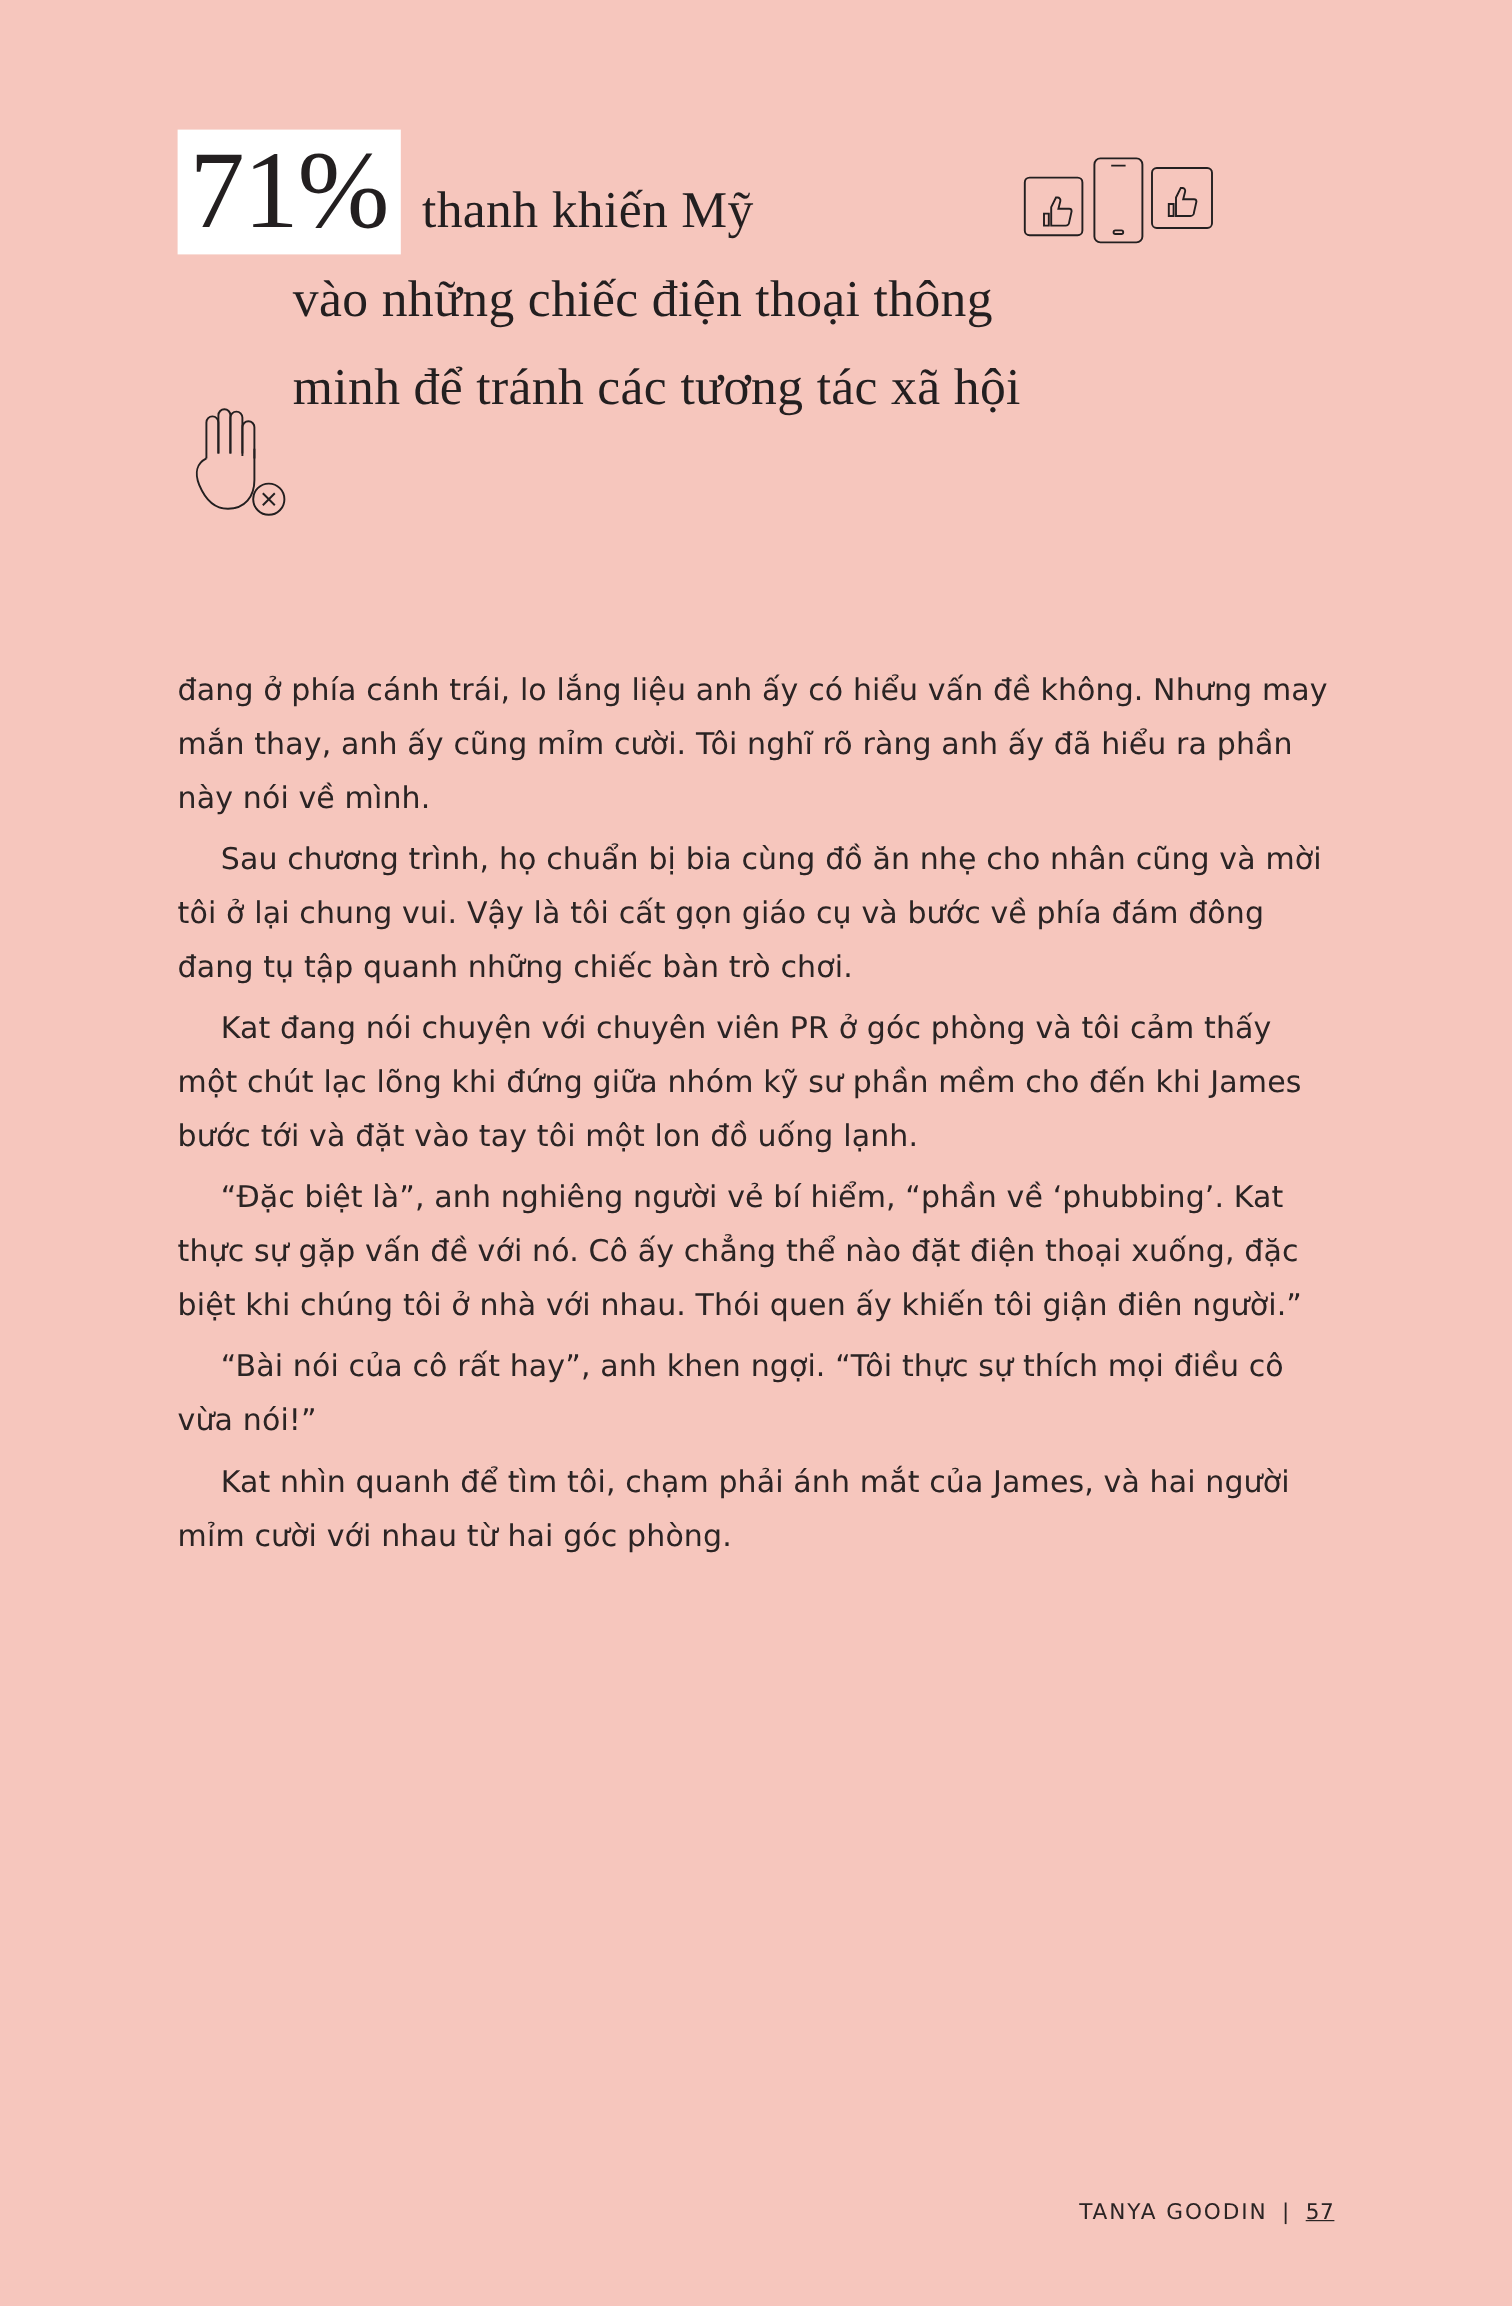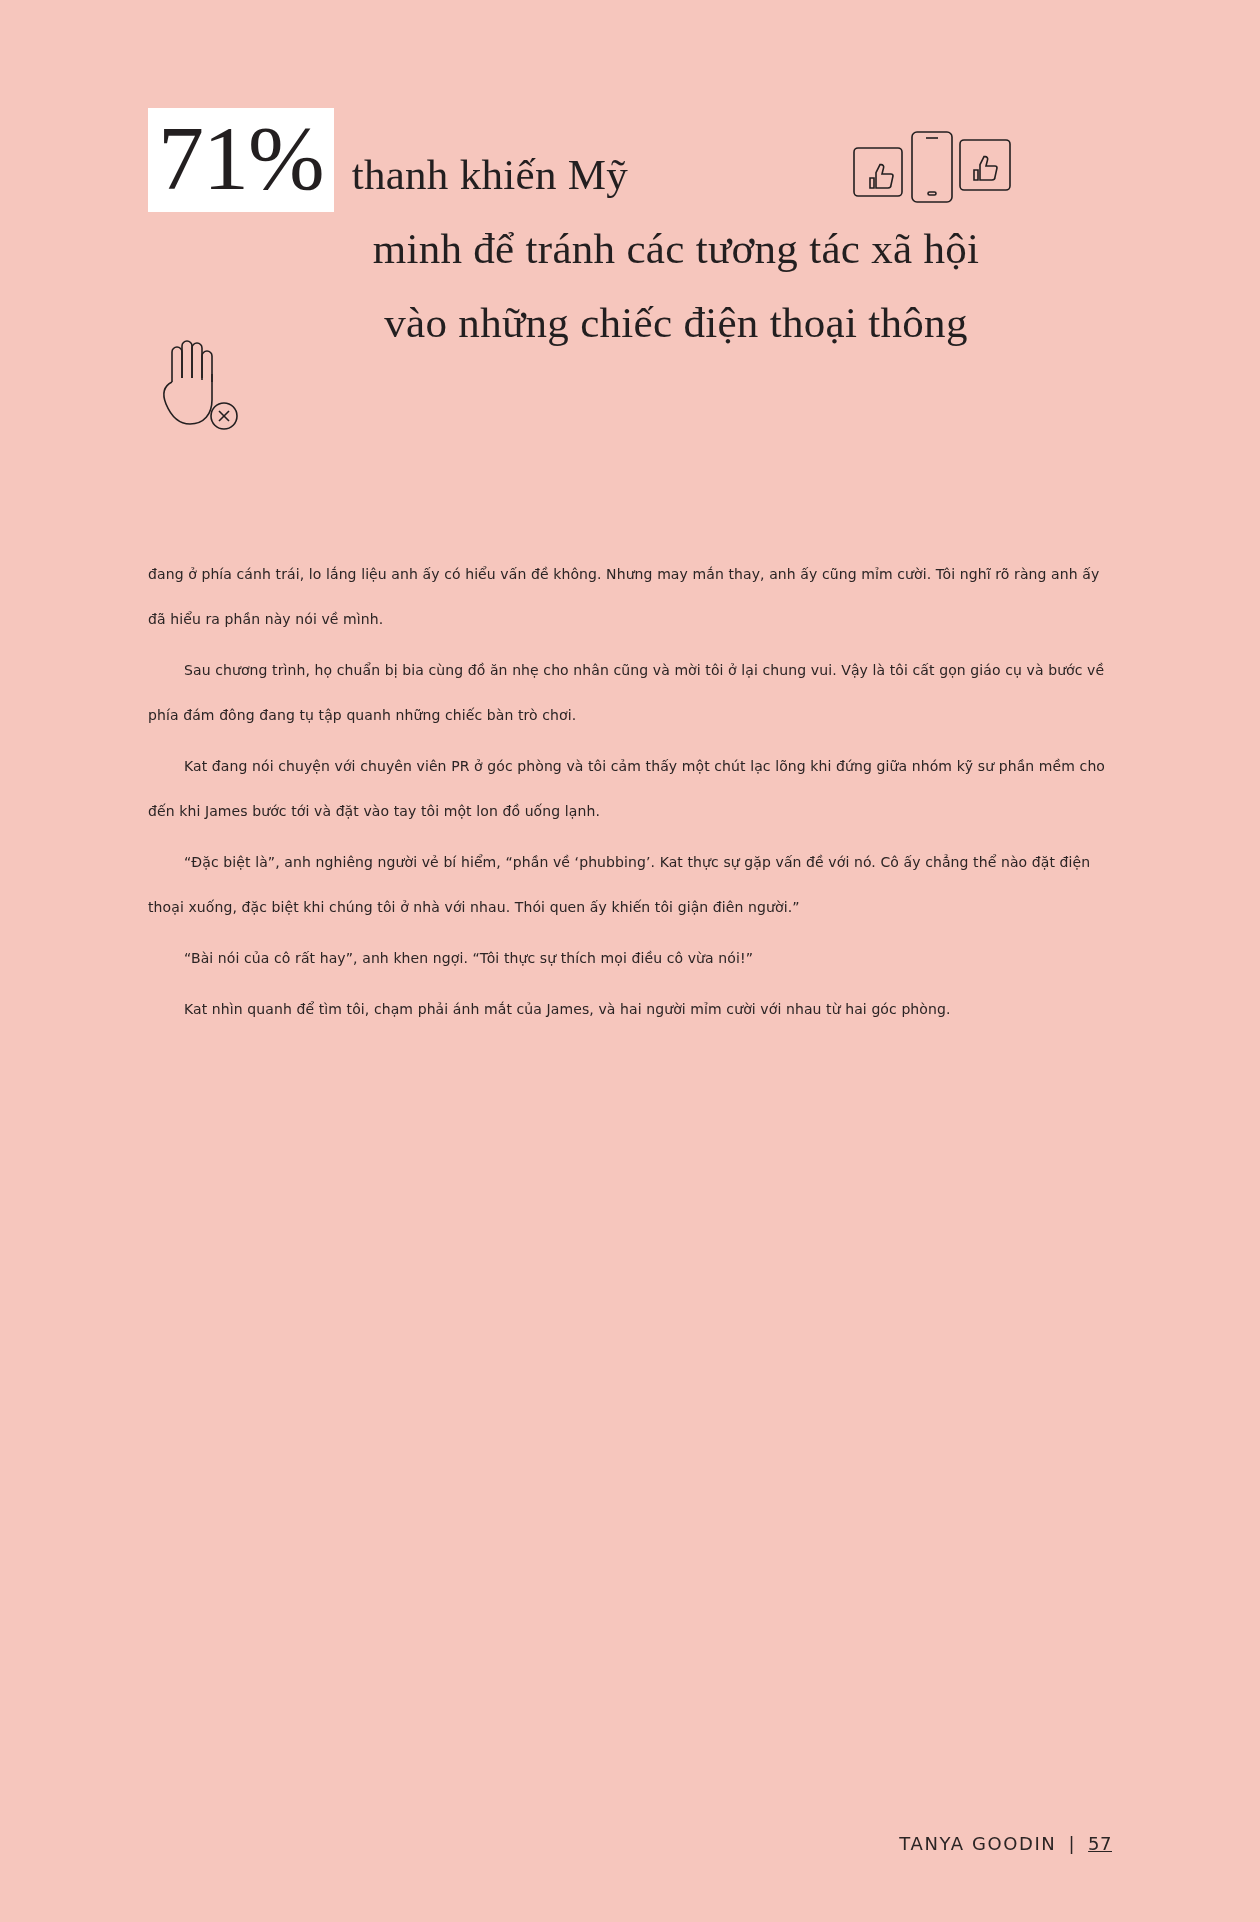--- a/index.html
+++ b/index.html
@@ -20,21 +20,20 @@
     inset: 0;
     background: #f6c6bd;
   }
 
   
   .headline {
     position: absolute;
     left: 148px;
     top: 108px;
     width: 960px;
-    text-align: center;
   }
 
   .headline-line {
     font-family: "Liberation Serif", serif;
     font-size: 43px;
     line-height: 74px;
     color: #231f20;
     white-space: nowrap;
     letter-spacing: 0.3px;
   }
@@ -79,21 +78,21 @@
   
   .body-copy {
     position: absolute;
     left: 148px;
     top: 552px;
     width: 960px;
   }
   .body-copy p {
     margin: 0 0 6px 0;
     font-family: "DejaVu Sans", sans-serif;
-    font-size: 14px;
+    font-size: 25px;
     line-height: 45px;
     color: #2b2424;
     text-align: left;
     letter-spacing: 0.1px;
   }
   .body-copy p.indent {
     text-indent: 36px;
   }
 
   
@@ -145,22 +144,22 @@
       <line x1="69" y1="81" x2="79" y2="91"></line>
       <line x1="79" y1="81" x2="69" y2="91"></line>
     </svg>
   </div>
 
   <div class="headline">
     <div class="headline-line l1">
       <span class="bignum">71%</span>
       <span>thanh khiến Mỹ</span>
     </div>
+    <div class="headline-line l3">vào những chiếc điện thoại thông</div>
     <div class="headline-line l4">minh để tránh các tương tác xã hội</div>
-    <div class="headline-line l3">vào những chiếc điện thoại thông</div>
   </div>
 
   <div class="body-copy">
     <p>đang ở phía cánh trái, lo lắng liệu anh ấy có hiểu vấn đề không. Nhưng may mắn thay, anh ấy cũng mỉm cười. Tôi nghĩ rõ ràng anh ấy đã hiểu ra phần này nói về mình.</p>
     <p class="indent">Sau chương trình, họ chuẩn bị bia cùng đồ ăn nhẹ cho nhân cũng và mời tôi ở lại chung vui. Vậy là tôi cất gọn giáo cụ và bước về phía đám đông đang tụ tập quanh những chiếc bàn trò chơi.</p>
     <p class="indent">Kat đang nói chuyện với chuyên viên PR ở góc phòng và tôi cảm thấy một chút lạc lõng khi đứng giữa nhóm kỹ sư phần mềm cho đến khi James bước tới và đặt vào tay tôi một lon đồ uống lạnh.</p>
     <p class="indent">“Đặc biệt là”, anh nghiêng người vẻ bí hiểm, “phần về ‘phubbing’. Kat thực sự gặp vấn đề với nó. Cô ấy chẳng thể nào đặt điện thoại xuống, đặc biệt khi chúng tôi ở nhà với nhau. Thói quen ấy khiến tôi giận điên người.”</p>
     <p class="indent">“Bài nói của cô rất hay”, anh khen ngợi. “Tôi thực sự thích mọi điều cô vừa nói!”</p>
     <p class="indent">Kat nhìn quanh để tìm tôi, chạm phải ánh mắt của James, và hai người mỉm cười với nhau từ hai góc phòng.</p>
   </div>

